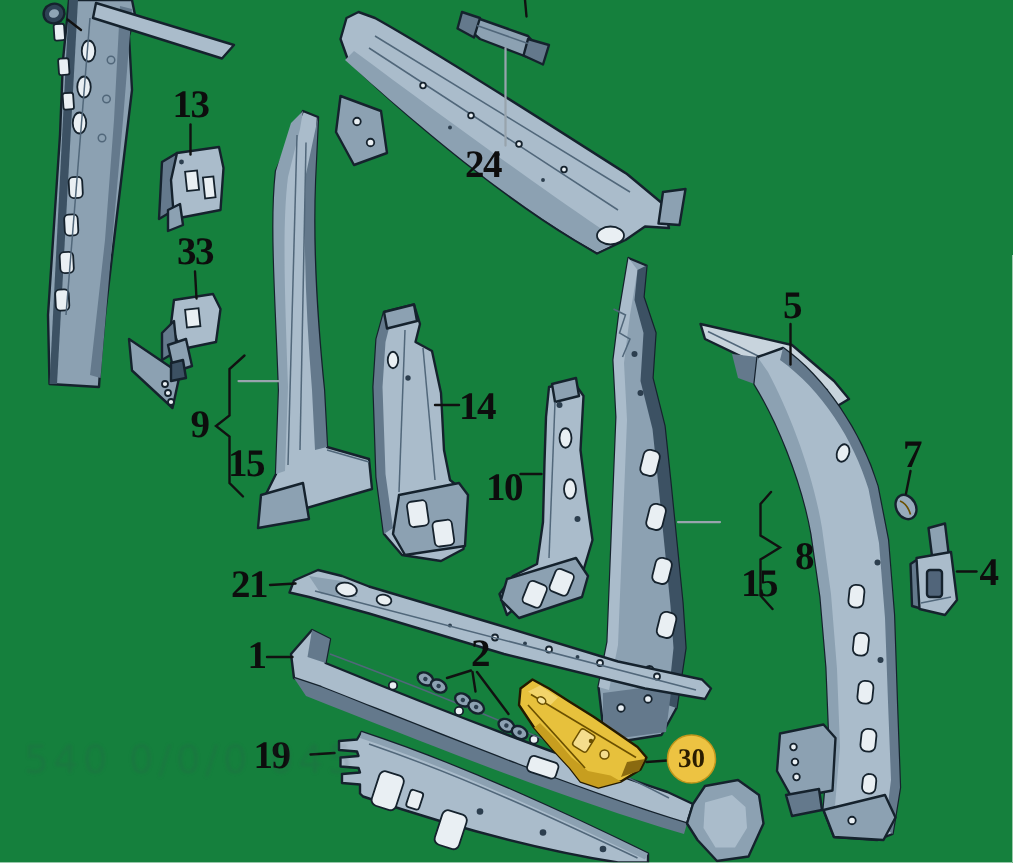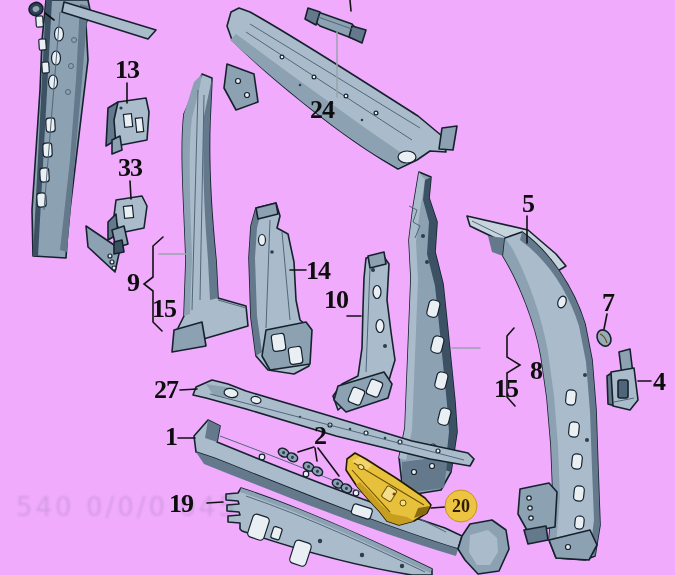--- a/index.html
+++ b/index.html
@@ -1,16 +1,16 @@
 <!DOCTYPE html>
 <html><head>
 <meta charset="utf-8">
 <style>
   html,body{margin:0;padding:0;background:#fff;}
-  #stage{position:relative;width:675px;height:575px;background:#f0abfc;overflow:hidden;
+  #stage{position:relative;width:675px;height:575px;background:#15803d;overflow:hidden;
          font-family:"Liberation Serif",serif;}
   #art{position:absolute;left:0;top:0;}
   .callout{position:absolute;transform:translate(-50%,-50%);
            font:700 26px "Liberation Serif",serif;color:#0d0d0d;
            letter-spacing:-1px;line-height:1;user-select:none;cursor:pointer;white-space:nowrap;}
   .badge{position:absolute;transform:translate(-50%,-50%);width:31px;height:31px;border-radius:50%;
          background:#edc342;border:1px solid #c2961b;display:flex;align-items:center;justify-content:center;
          font:700 18px "Liberation Serif",serif;color:#2b1d00;cursor:pointer;}
   .watermark{position:absolute;left:16px;top:492px;width:360px;
              font:400 26px "DejaVu Sans",sans-serif;color:rgba(60,72,84,0.14);
@@ -294,28 +294,28 @@
       <line class="lg" x1="452" y1="348" x2="480" y2="348"></line>
     </g>
   </svg>
 
   <div class="callout" style="left:127px;top:70px">13</div>
   <div class="callout" style="left:130px;top:168px">33</div>
   <div class="callout" style="left:322px;top:110px">24</div>
   <div class="callout" style="left:133px;top:283px">9</div>
   <div class="callout" style="left:164px;top:309px">15</div>
   <div class="callout" style="left:318px;top:271px">14</div>
-  <div class="callout" style="left:336px;top:300px">10</div>
+  <div class="callout" style="left:336px;top:325px">10</div>
   <div class="callout" style="left:528px;top:204px">5</div>
   <div class="callout" style="left:608px;top:303px">7</div>
   <div class="callout" style="left:536px;top:371px">8</div>
   <div class="callout" style="left:506px;top:389px">15</div>
   <div class="callout" style="left:659px;top:382px">4</div>
-  <div class="callout" style="left:166px;top:390px">27</div>
+  <div class="callout" style="left:166px;top:390px">21</div>
   <div class="callout" style="left:171px;top:437px">1</div>
   <div class="callout" style="left:320px;top:436px">2</div>
   <div class="callout" style="left:181px;top:504px">19</div>
 
-  <div class="badge" style="left:461px;top:506px">20</div>
+  <div class="badge" style="left:461px;top:506px">30</div>
 
   <div class="watermark">540 0/0/0 045</div>
 
 </div>
 
 </body></html>

